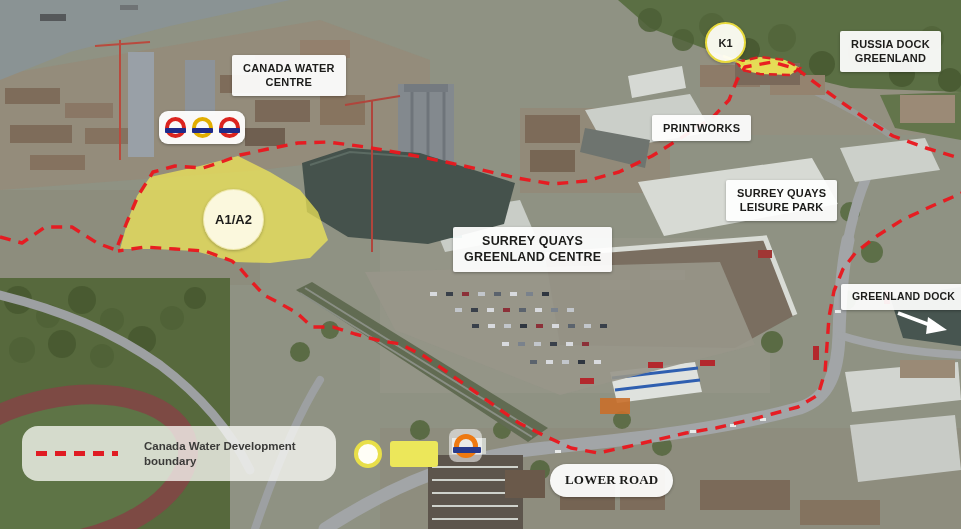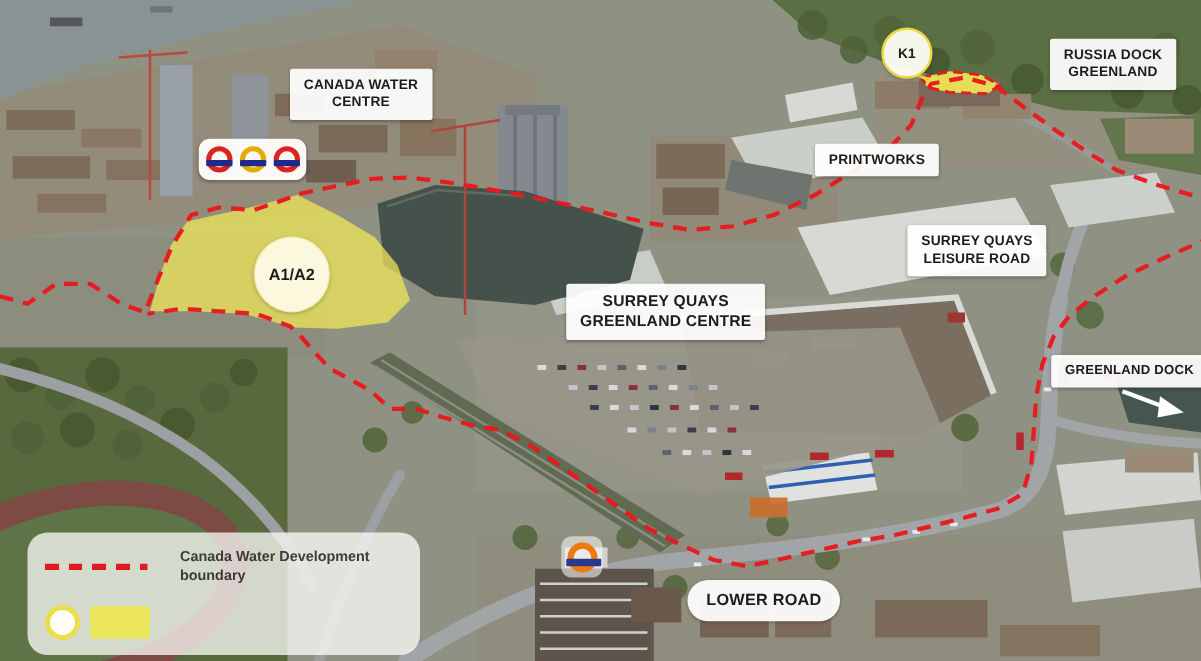--- a/index.html
+++ b/index.html
@@ -5,21 +5,21 @@
   html,body{margin:0;padding:0;background:#ffffff;}
   .stage{position:relative;width:961px;height:529px;overflow:hidden;
          font-family:"Liberation Sans",sans-serif;background:#8f9283;}
   .photo{position:absolute;left:0;top:0;width:961px;height:529px;filter:blur(.5px);}
 
   .map-label{position:absolute;background:rgba(255,255,255,.93);border-radius:2px;
     padding:6px 11px;font-weight:bold;font-size:11px;line-height:1.3;color:#1c1c1a;
     text-align:center;letter-spacing:.2px;box-shadow:0 1px 3px rgba(0,0,0,.3);white-space:nowrap;}
   .map-label span{display:block;}
   .lbl-big{font-size:12.5px;}
-  .lbl-lower{font-size:13px;border-radius:18px;padding:8px 15px;}
+  .lbl-lower{font-size:13px;border-radius:18px;padding:8px 15px;font-family:Liberation Serif, serif;}
 
   .badge{position:absolute;border-radius:50%;display:flex;align-items:center;justify-content:center;
     font-weight:bold;color:#1c1c1a;box-shadow:0 1px 3px rgba(0,0,0,.25);}
   .badge-k1{left:705px;top:22px;width:37px;height:37px;font-size:11px;
     background:rgba(255,254,246,.95);border:2.5px solid #e8da3d;}
   .badge-a1a2{left:203px;top:189px;width:59px;height:59px;font-size:13px;
     background:rgba(253,250,228,.95);border:1px solid rgba(235,228,160,.8);}
 
   .roundel-pill{position:absolute;left:159px;top:111px;width:86px;height:33px;
     background:rgba(255,255,255,.95);border-radius:9px;display:flex;align-items:center;
@@ -28,21 +28,21 @@
     border:4px solid #dc241f;background:transparent;flex:0 0 auto;}
   .roundel .bar{position:absolute;left:-4px;top:7px;width:21px;height:5px;background:#1f2a8a;border-radius:1px;}
   .roundel.r-yellow{border-color:#e2ae00;}
   .station-roundel-wrap{position:absolute;left:449px;top:429px;width:33px;height:33px;
     background:rgba(255,255,255,.55);border-radius:8px;display:flex;align-items:center;justify-content:center;}
   .roundel.r-orange{width:24px;height:24px;border-width:5px;border-color:#ee7911;}
   .roundel.r-orange .bar{left:-6px;top:8px;width:28px;height:6px;background:#283a8c;}
 
   .legend{position:absolute;left:22px;top:426px;width:314px;background:rgba(253,253,250,.75);
     border-radius:16px;padding:13px 14px 12px 14px;box-sizing:border-box;
-    display:flex;flex-direction:column;gap:15px;}
+    display:flex;flex-direction:row;gap:15px;}
   .legend-row{display:flex;align-items:center;gap:12px;}
   .legend-swatch{width:96px;flex:0 0 96px;display:flex;align-items:center;gap:8px;}
   .dash-swatch{width:82px;height:5px;
     background:repeating-linear-gradient(90deg,#e01b22 0 11px,transparent 11px 19px);}
   .circle-swatch{width:28px;height:28px;border-radius:50%;background:#fffef6;
     border:4px solid #e8df49;box-sizing:border-box;}
   .area-swatch{width:48px;height:26px;background:#ece75a;border-radius:3px;}
   .legend-text{font-size:11.5px;font-weight:bold;color:#3b3b39;line-height:1.3;width:195px;white-space:normal;}
 </style>
 </head>
@@ -273,21 +273,21 @@
     <span>RUSSIA DOCK</span>
     <span>GREENLAND</span>
   </div>
 
   <div class="map-label" style="left:652px;top:115px;">
     <span>PRINTWORKS</span>
   </div>
 
   <div class="map-label" style="left:726px;top:180px;">
     <span>SURREY QUAYS</span>
-    <span>LEISURE ROAD</span>
+    <span>LEISURE PARK</span>
   </div>
 
   <div class="map-label lbl-big" style="left:453px;top:227px;">
     <span>SURREY QUAYS</span>
     <span>GREENLAND CENTRE</span>
   </div>
 
   <div class="map-label" style="left:841px;top:284px;font-size:10.5px;">
     <span>GREENLAND DOCK</span>
   </div>

